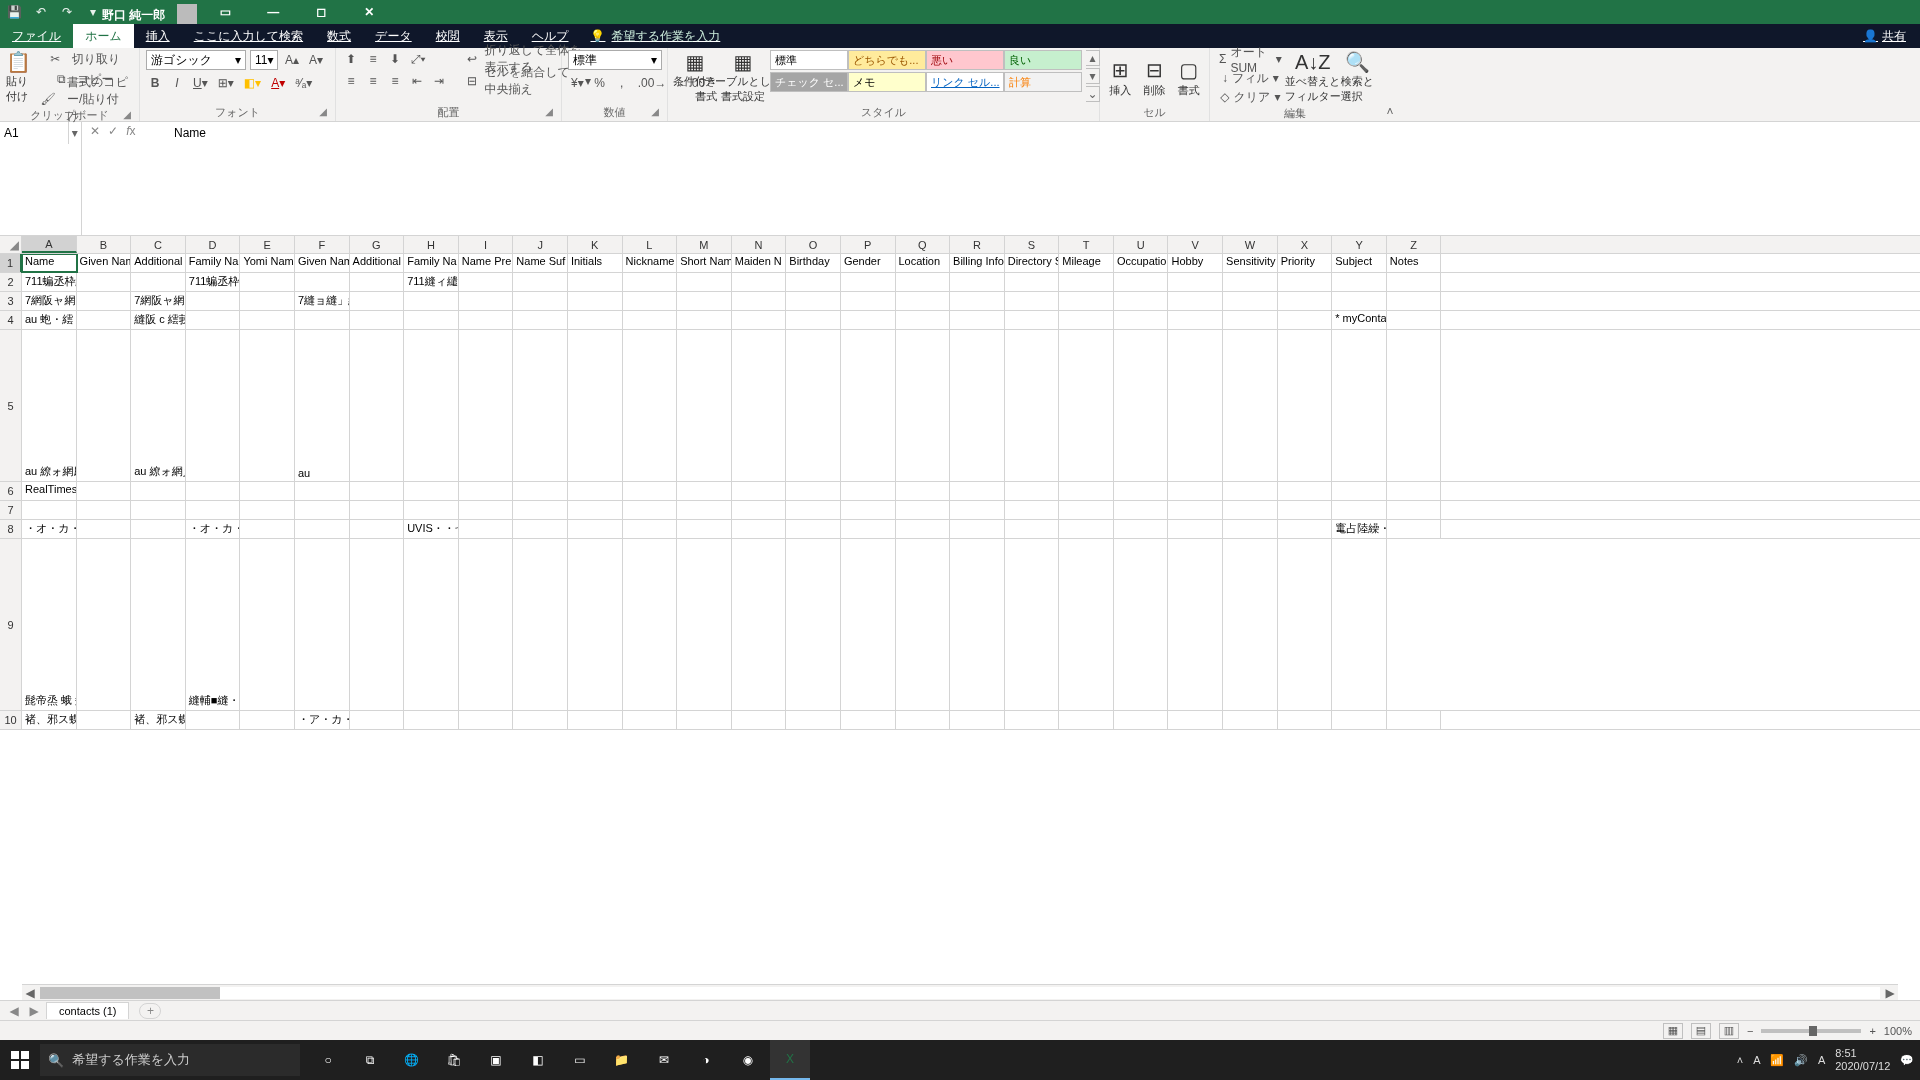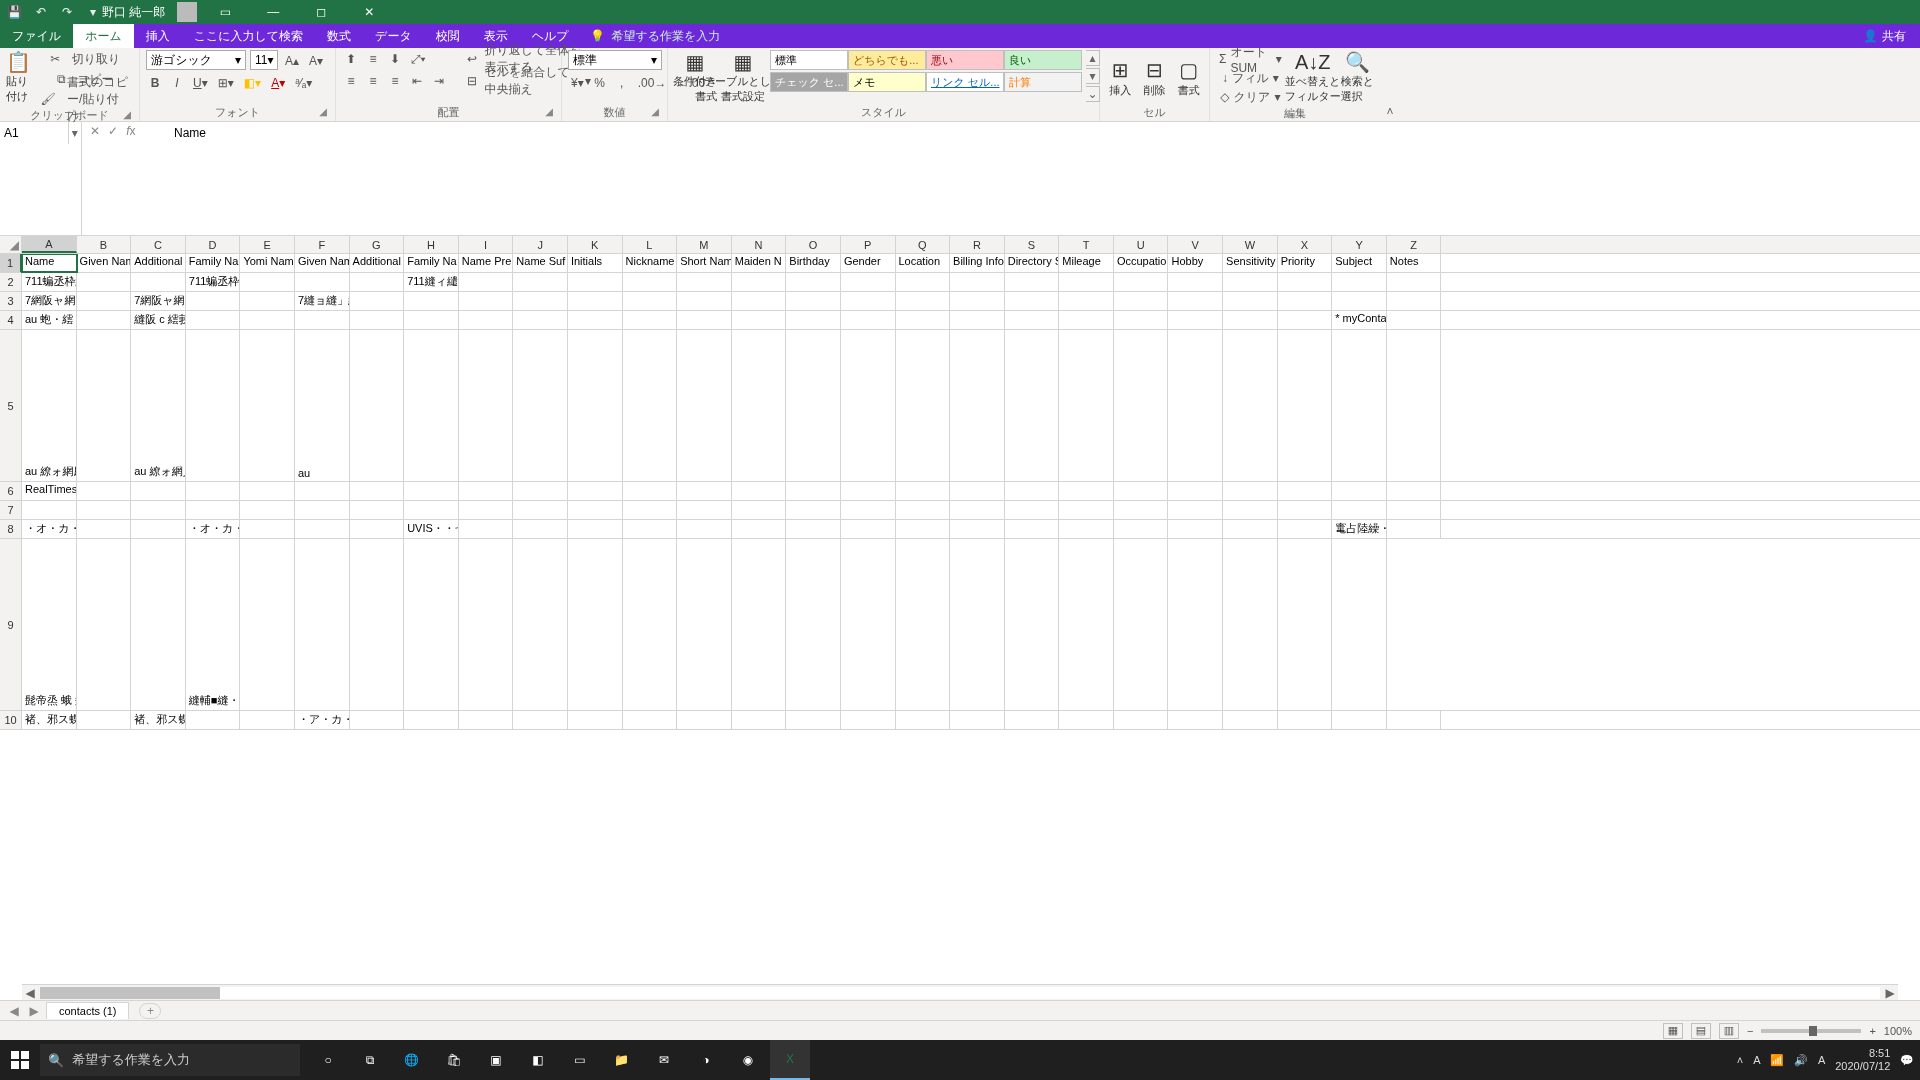--- a/index.html
+++ b/index.html
@@ -3,43 +3,43 @@
 <meta charset="utf-8">
 <style>
 * { margin: 0; padding: 0; box-sizing: border-box; font-family: "Meiryo", "Yu Gothic", sans-serif; }
 body { background: #fff; width: 1920px; height: 1080px; overflow: hidden; font-size: 12px; }
 
 
 .titlebar { height: 24px; background: #217346; color: #fff; display: flex; align-items: center; }
 .titlebar-left { display: flex; align-items: center; gap: 8px; padding-left: 6px; }
 .titlebar-left .qat-btn { width: 18px; height: 18px; display:flex; align-items:center; justify-content:center; opacity:.9; }
 .titlebar-center { flex: 1; text-align: center; font-size: 12px; }
-.titlebar-right { display: flex; align-items: center; gap: 8px; padding-right: 4px; }
+.titlebar-right { display: flex; align-items: flex-end; gap: 8px; padding-right: 4px; font-weight: bold; }
 .titlebar-right .user { font-size: 12px; margin-right: 4px; }
 .titlebar-right .avatar { width: 20px; height: 20px; background: #bbb; }
 .win-btn { width: 40px; height: 24px; display:flex; align-items:center; justify-content:center; color:#fff; }
 
 
-.ribbon-tabs { height: 24px; background: #6d28d9; display: flex; align-items: stretch; color: #fff; font-size: 12px; }
+.ribbon-tabs { height: 24px; background: #0f172a; display: flex; align-items: stretch; color: #fff; font-size: 12px; text-decoration: underline; }
 .ribbon-tab { padding: 0 12px; display:flex; align-items:center; cursor:pointer; }
 .ribbon-tab.file { background:#217346; }
 .ribbon-tab.active { background:#fff; color:#217346; }
 .ribbon-tell { display:flex; align-items:center; gap:6px; padding:0 10px; color:#cdeedd; }
 .ribbon-share { margin-left:auto; padding:0 14px; display:flex; align-items:center; gap:4px; }
 
 
 .ribbon-body { height: 74px; background: #f3f2f1; border-bottom:1px solid #d4d4d4; display:flex; }
 .rgroup { border-right:1px solid #e1e1e1; padding: 2px 6px 0 6px; display:flex; flex-direction:column; }
 .rgroup .content { flex:1; display:flex; align-items:flex-start; gap:6px; }
 .rgroup .label { height:16px; text-align:center; font-size:11px; color:#666; position:relative; }
 .rgroup .label .launcher { position:absolute; right:2px; top:1px; color:#888; font-size:10px; }
 .big-btn { display:flex; flex-direction:column; align-items:center; justify-content:center; width:42px; height:54px; font-size:11px; color:#333; }
 .big-btn .ic { font-size:20px; height:26px; display:flex; align-items:center; }
 .stack { display:flex; flex-direction:column; gap:2px; }
-.row { display:flex; align-items:flex-end; gap:4px; }
+.row { display:flex; align-items:center; gap:4px; }
 .small-btn { height:18px; min-width:18px; padding:0 2px; display:flex; align-items:center; justify-content:center; color:#555; border:1px solid transparent; }
 .combo { height:20px; border:1px solid #ababab; background:#fff; padding:0 4px; font-size:12px; display:flex; align-items:center; }
 .font-name { width:100px; }
 .font-size { width:28px; }
 .sep-v { width:1px; background:#d4d4d4; height:40px; margin:0 2px; }
 .style-cell { width:78px; height:20px; border:1px solid #bfbfbf; font-size:11px; display:flex; align-items:center; padding:0 4px; overflow:hidden; white-space:nowrap; }
 .style-normal { background:#fff; }
 .style-neutral { background:#ffeb9c; color:#9c5700; }
 .style-bad { background:#ffc7ce; color:#9c0006; }
 .style-good { background:#c6efce; color:#006100; }
@@ -94,21 +94,21 @@
 .zoom-slider .knob { position:absolute; left:48px; top:-3px; width:8px; height:10px; background:#666; }
 
 
 .taskbar { height:40px; background:#1f1f1f; display:flex; align-items:center; color:#fff; }
 .task-start { width:40px; height:40px; display:flex; align-items:center; justify-content:center; }
 .task-search { width:260px; height:32px; background:#2b2b2b; display:flex; align-items:center; gap:8px; padding:0 8px; color:#ccc; font-size:13px; }
 .task-icons { display:flex; gap:2px; margin-left:8px; }
 .task-icon { width:40px; height:40px; display:flex; align-items:center; justify-content:center; }
 .task-icon.active { border-bottom:2px solid #76b9ed; background:#333; }
 .task-tray { margin-left:auto; display:flex; align-items:center; gap:10px; padding-right:6px; font-size:11px; color:#ddd; }
-.task-clock { text-align:right; line-height:13px; }
+.task-clock { text-align:left; line-height:13px; }
 
 svg { display:block; }
 </style>
 </head>
 <body>
 
 <div class="titlebar">
   <div class="titlebar-left">
     <span class="qat-btn">💾</span>
     <span class="qat-btn">↶</span>

